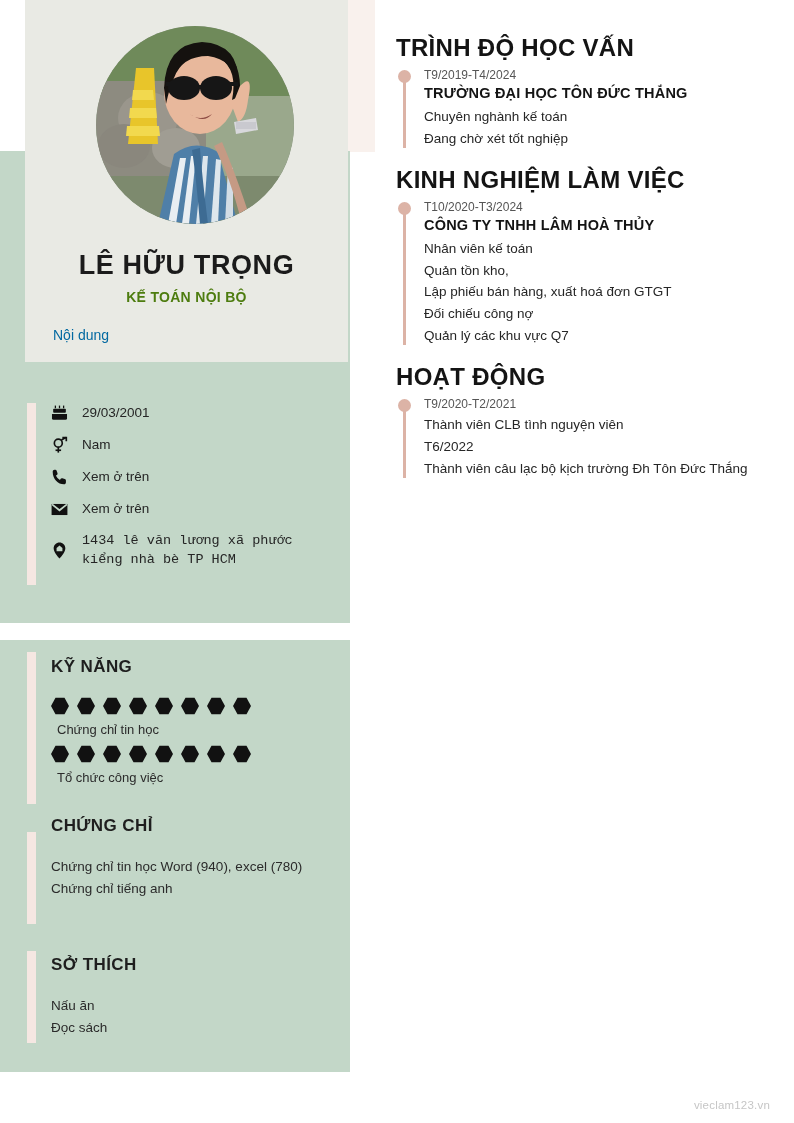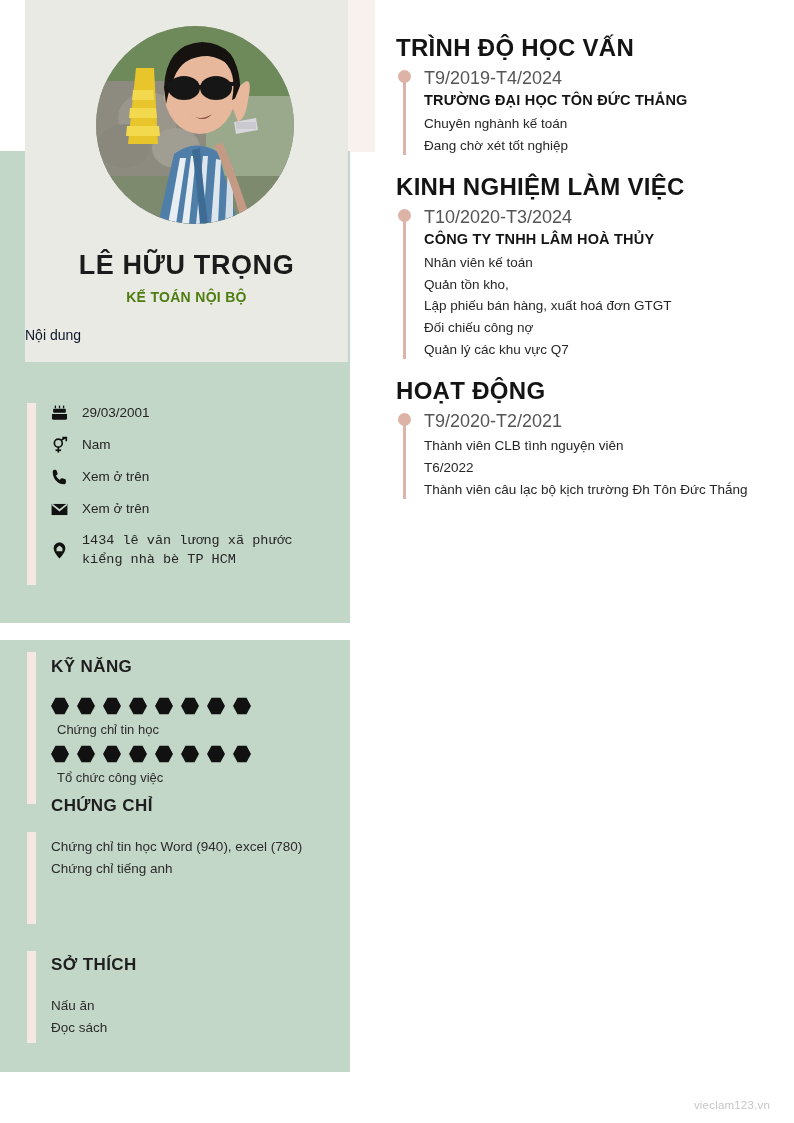--- a/index.html
+++ b/index.html
@@ -75,23 +75,23 @@
   }
   .job-title {
     margin-top: 8px;
     font-size: 14px;
     font-weight: bold;
     letter-spacing: 0.3px;
     color: #4d7c0f;
   }
   .noi-dung {
     position: absolute;
-    left: 25px; top: 327px;
+    left: 53px; top: 327px;
     font-size: 14px;
-    color: #0f172a;
+    color: #0369a1;
   }
 
   
   .left-block { position: absolute; left: 0; }
   .accent-bar {
     position: absolute;
     left: 27px;
     width: 9px;
     background: #f5e7e2;
   }
@@ -170,21 +170,21 @@
     background: #dcb3a6;
   }
   .tl-dot {
     position: absolute;
     left: 2px; top: 2px;
     width: 13px; height: 13px;
     border-radius: 50%;
     background: #dcb3a6;
   }
   .tl-date {
-    font-size: 18px;
+    font-size: 12px;
     color: #555555;
     margin-bottom: 3px;
   }
   .tl-org {
     font-size: 14.5px;
     font-weight: bold;
     letter-spacing: 0.2px;
     color: #141414;
     margin-bottom: 5px;
   }
@@ -351,21 +351,21 @@
         <span class="hex"></span>
         <span class="hex"></span>
         <span class="hex"></span>
         <span class="hex"></span>
       </div>
       <div class="skill-label">Tổ chức công việc</div>
     </div>
   </div>
 
   <div class="accent-bar" style="top:832px;height:92px;"></div>
-  <div class="left-block" style="left:51px; top:796px; width:290px;">
+  <div class="left-block" style="left:51px; top:816px; width:290px;">
     <div class="lsec-title">CHỨNG CHỈ</div>
     <div style="height:20px;"></div>
     <div class="lsec-body">Chứng chỉ tin học Word (940), excel (780)</div>
     <div class="lsec-body">Chứng chỉ tiếng anh</div>
   </div>
 
   <div class="accent-bar" style="top:951px;height:92px;"></div>
   <div class="left-block" style="left:51px; top:955px; width:290px;">
     <div class="lsec-title">SỞ THÍCH</div>
     <div style="height:20px;"></div>

